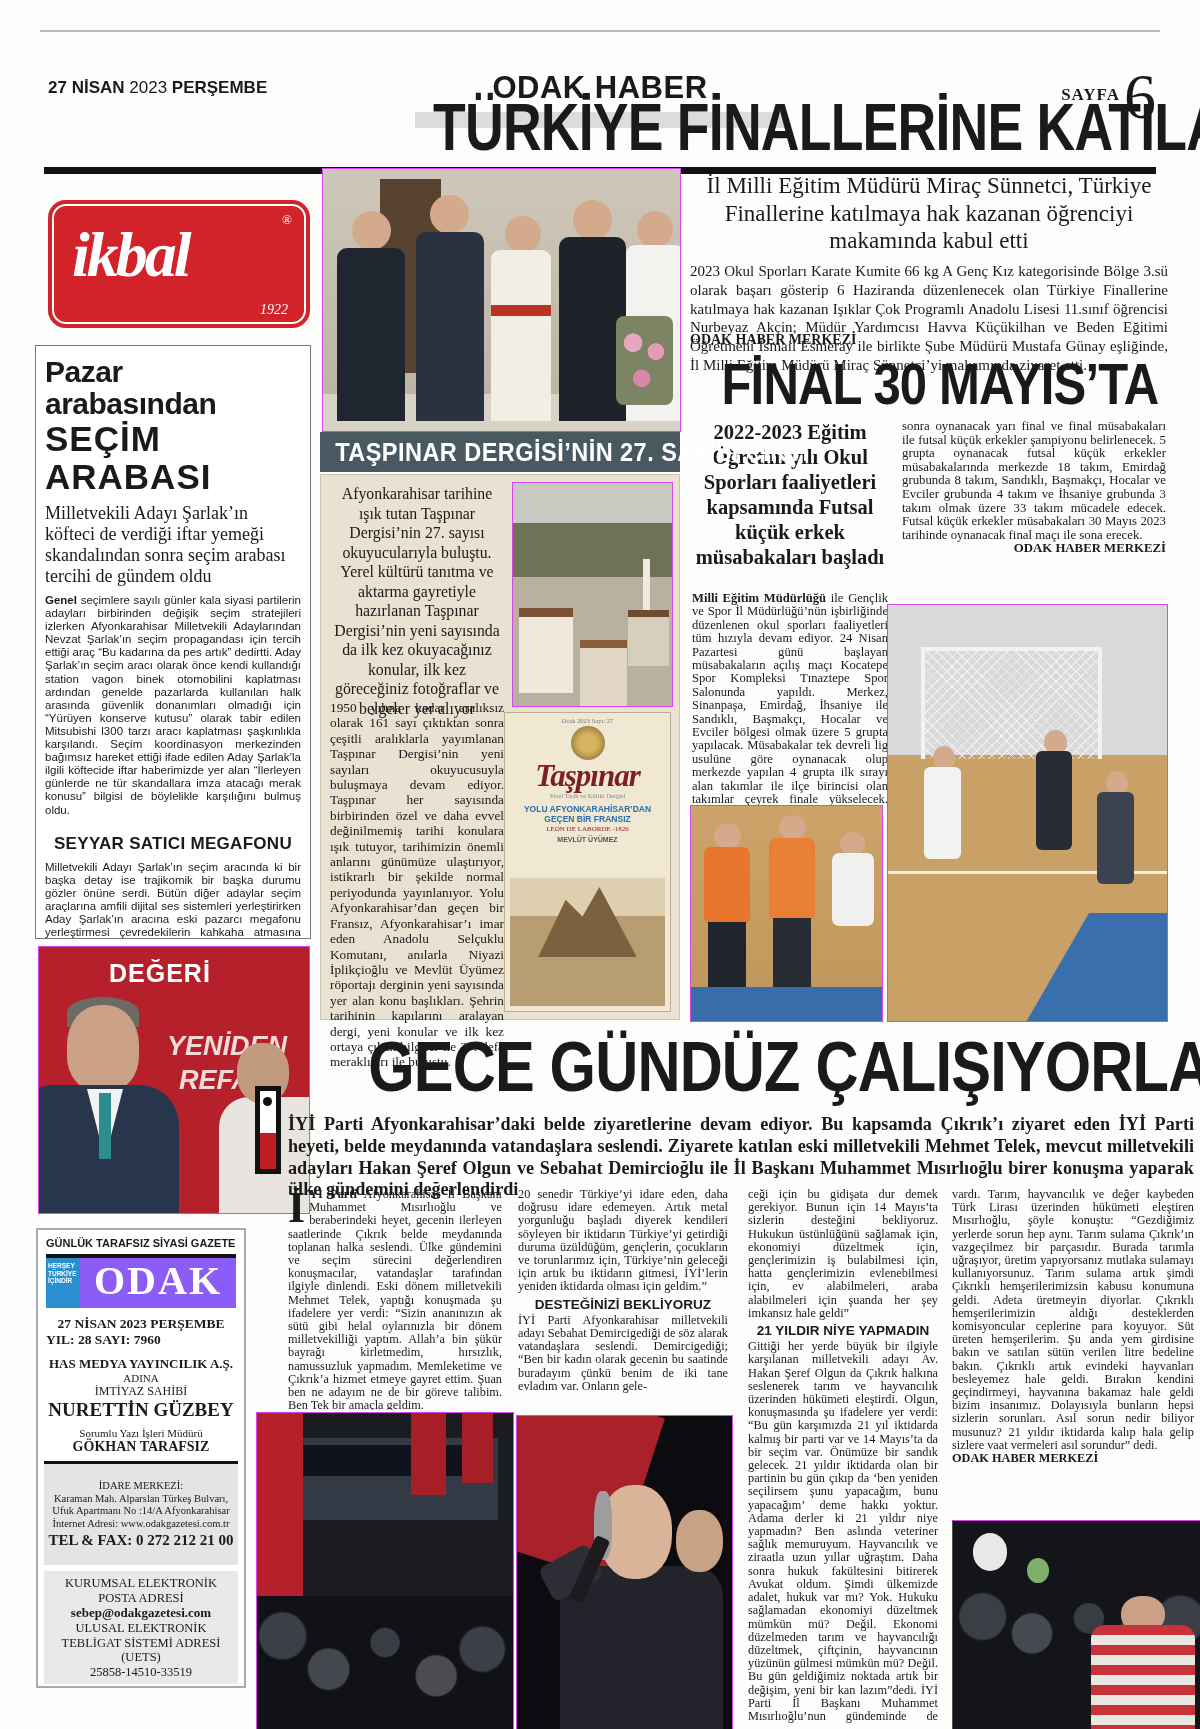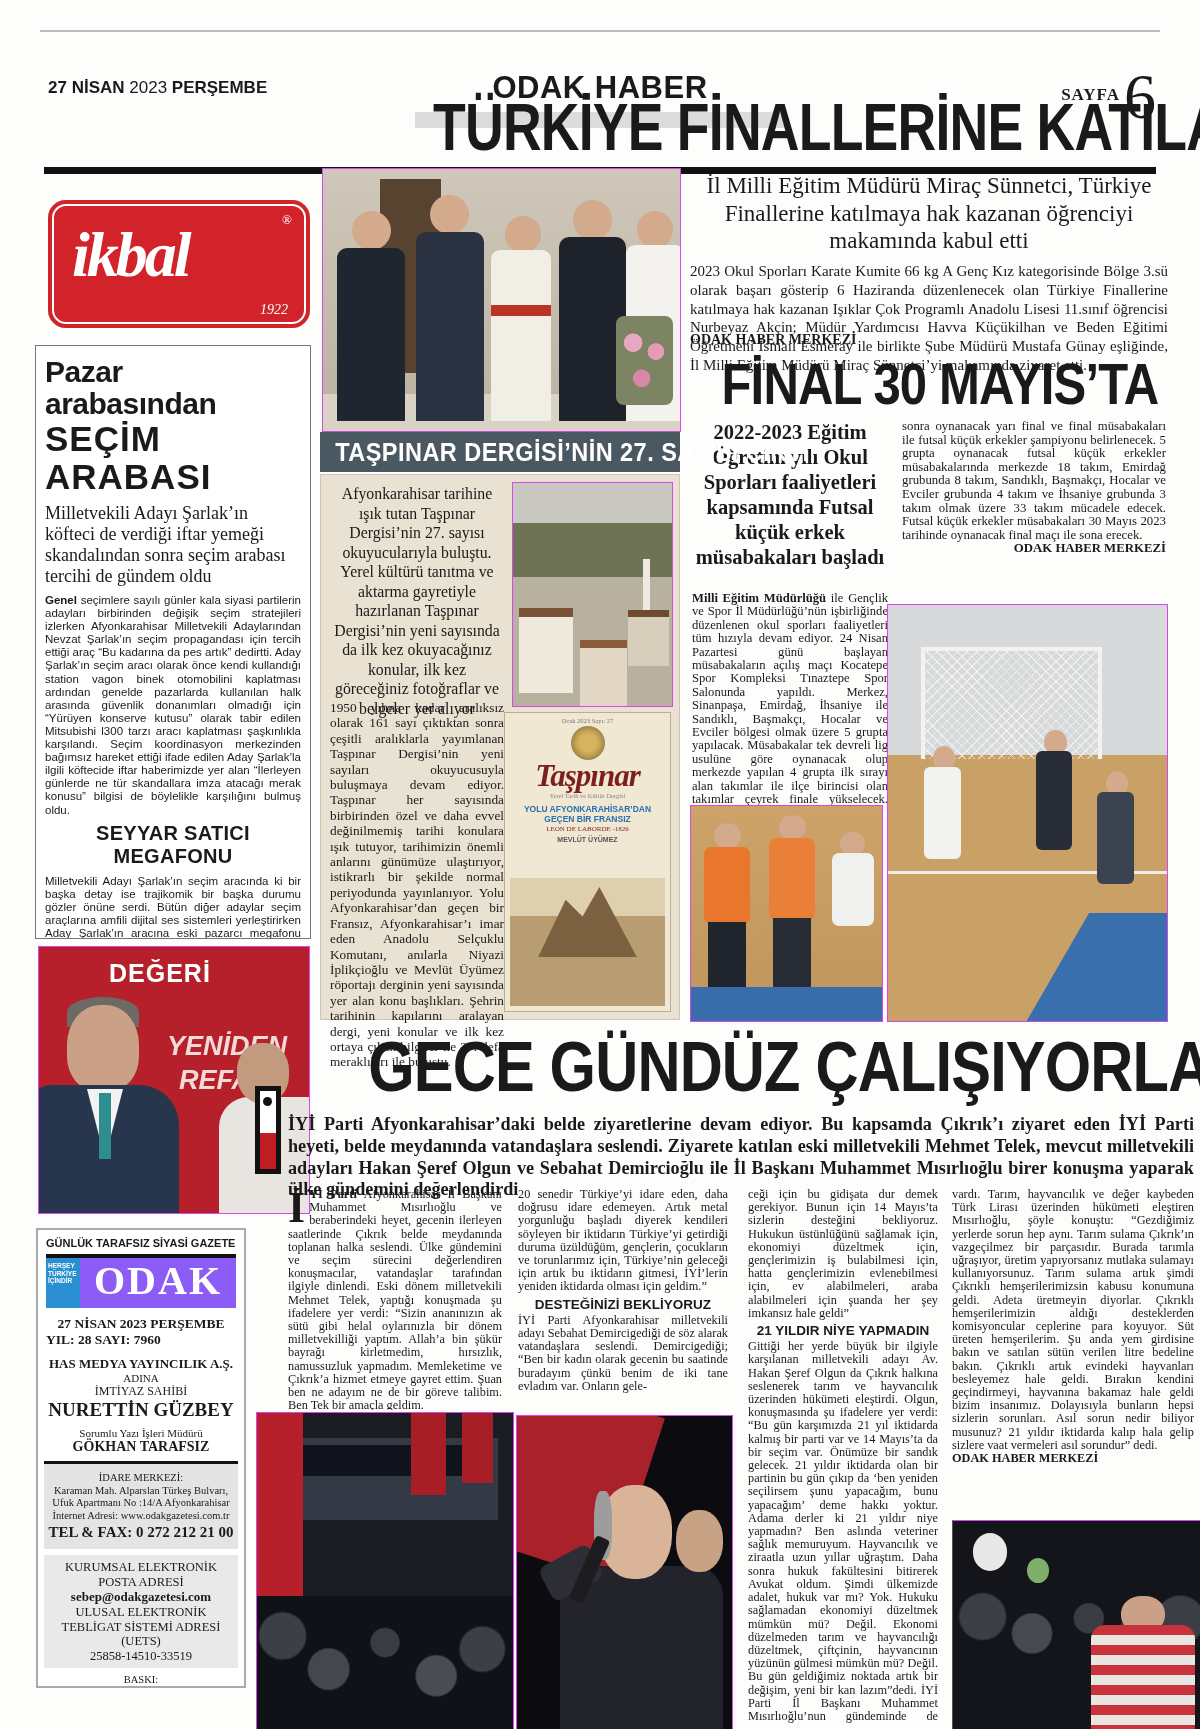--- a/index.html
+++ b/index.html
@@ -32,21 +32,21 @@
   .ikbal .reg{position:absolute;right:18px;top:12px;color:#fff;font-size:13px;}
   .ikbal .yr{position:absolute;right:22px;bottom:10px;color:#fff;font-size:14px;font-style:italic;}
 
   
   .secim-box{left:35px;top:345px;width:276px;height:594px;border:1px solid #777;background:#fff;
              padding:10px 9px;box-sizing:border-box;overflow:hidden;}
   .secim-kicker{font-size:30px;line-height:32px;letter-spacing:-.5px;}
   .secim-head{font-size:35px;line-height:38px;letter-spacing:1px;}
   .secim-sub{font-size:18px;line-height:21px;margin-top:7px;}
   .secim-body{font-size:11.5px;line-height:13.1px;margin-top:7px;}
-  .secim-sub2{font-size:20px;margin-top:5px;letter-spacing:.3px;}
+  .secim-sub2{font-size:17px;margin-top:17px;letter-spacing:.3px;}
 
   
   .ph{position:absolute;overflow:hidden;border:1px solid #d946ef;}
   .ph div{position:absolute;}
   .cand{left:38px;top:946px;width:270px;height:266px;background:#b5202a;}
   .cand .t1{left:70px;top:12px;color:#fff;font-size:25px;font-weight:bold;font-family:"Liberation Sans",sans-serif;letter-spacing:1px;}
   .cand .t2{left:128px;top:84px;color:#f4d9d9;font-size:27px;font-weight:bold;font-family:"Liberation Sans",sans-serif;font-style:italic;}
   .cand .t3{left:140px;top:118px;color:#f4d9d9;font-size:27px;font-weight:bold;font-family:"Liberation Sans",sans-serif;font-style:italic;}
   .cand .head{left:28px;top:58px;width:72px;height:86px;background:#caa186;border-radius:46% 46% 40% 40%;}
   .cand .hair{left:28px;top:50px;width:72px;height:30px;background:#6d6a66;border-radius:50% 50% 0 0;}
@@ -67,21 +67,21 @@
             font-size:40px;line-height:46px;letter-spacing:2px;font-family:"Liberation Serif",serif;}
   .m-date{font-weight:bold;font-size:13.5px;text-align:center;margin-top:8px;}
   .m-issue{font-weight:bold;font-size:13.5px;}
   .m-co{font-weight:bold;font-size:13px;text-align:center;margin-top:8px;}
   .m-small{font-size:11px;text-align:center;}
   .m-imtiyaz{font-size:12px;text-align:center;}
   .m-owner{font-weight:bold;font-size:19px;text-align:center;}
   .m-edt{font-size:11px;text-align:center;margin-top:6px;}
   .m-ed{font-weight:bold;font-size:14px;text-align:center;}
   .m-div{height:3px;background:#111;margin:6px -2px 0;}
-  .m-gray{background:#e4e4e4;margin:0 -2px;padding:8px 3px;text-align:center;}
+  .m-gray{background:#e4e4e4;margin:0 -2px;padding:16px 3px;text-align:center;}
   .m-adr{font-size:10.5px;line-height:12.5px;}
   .m-tel{font-weight:bold;font-size:15px;margin-top:2px;}
   .m-gray2{background:#e9e9e9;margin:6px -2px 0;padding:5px 2px;text-align:center;}
   .m-ep1{font-size:12.5px;line-height:14.5px;}
   .m-email{font-weight:bold;font-size:13px;}
   .m-baski{font-size:10.5px;line-height:12.5px;text-align:center;margin-top:6px;}
 
   
   .main-head{left:320px;top:92px;width:848px;text-align:center;}
   .main-head .sq{font-size:67px;line-height:70px;font-weight:bold;letter-spacing:-1px;transform:scaleX(.8);}

